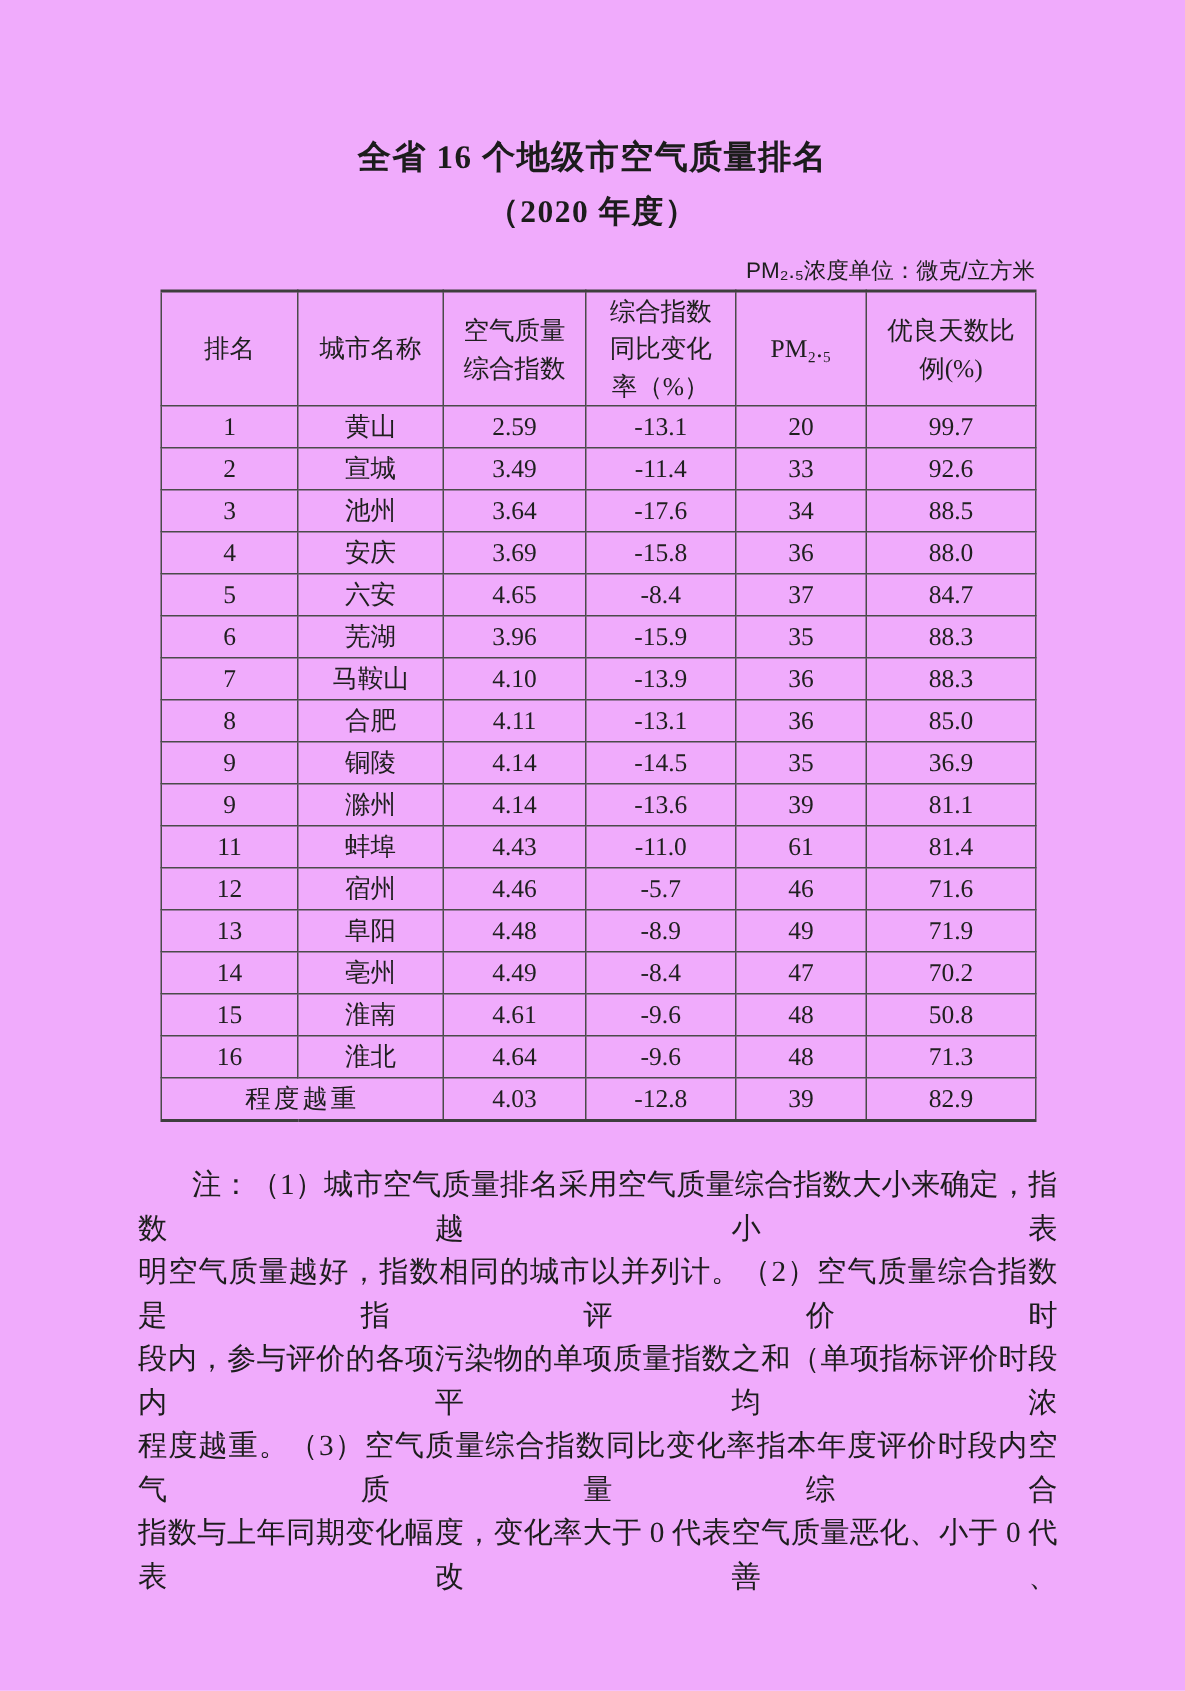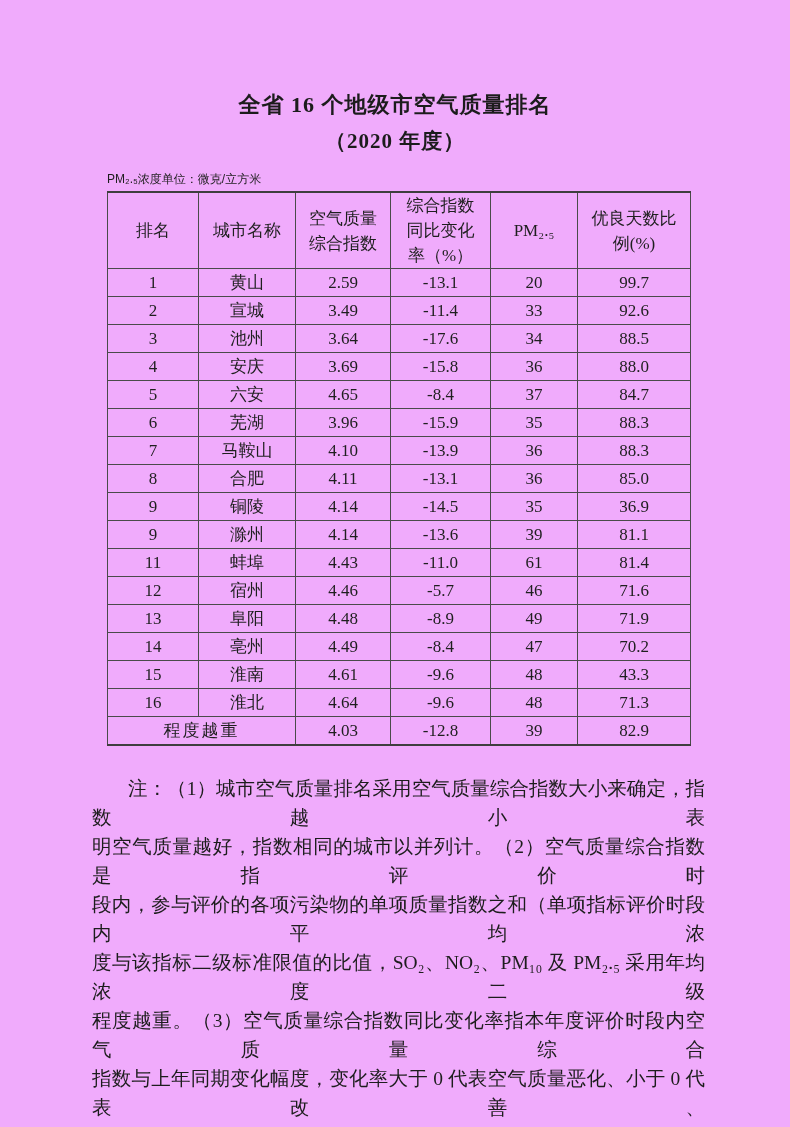--- a/index.html
+++ b/index.html
@@ -19,23 +19,23 @@
   }
   .subtitle {
     margin:7px 0 16px;
     text-align:center;
     font-size:21px; font-weight:700; letter-spacing:1px;
     color:#1c1c1c;
   }
   .unit-note {
     width:583px;
     margin:12px 0 3px 107px;
-    text-align:left;
+    text-align:right;
     font-family:"Liberation Sans","DejaVu Sans",sans-serif;
-    font-size:12px; font-weight:500;
+    font-size:15px; font-weight:500;
     color:#1e1e1e;
   }
   table.rank-table {
     margin-left:107px;
     width:583px;
     border-collapse:collapse;
     table-layout:fixed;
     border:1px solid #3e3e3e;
     border-top-width:2px;
     border-bottom-width:2px;
@@ -213,21 +213,21 @@
           <td>-8.4</td>
           <td>47</td>
           <td>70.2</td>
         </tr>
         <tr>
           <td>15</td>
           <td>淮南</td>
           <td>4.61</td>
           <td>-9.6</td>
           <td>48</td>
-          <td>43.3</td>
+          <td>50.8</td>
         </tr>
         <tr>
           <td>16</td>
           <td>淮北</td>
           <td>4.64</td>
           <td>-9.6</td>
           <td>48</td>
           <td>71.3</td>
         </tr>
         <tr>
@@ -237,18 +237,17 @@
           <td>39</td>
           <td>82.9</td>
         </tr>
       </tbody>
   </table>
 
   <div class="notes">
       <div class="note-line first">注：（1）城市空气质量排名采用空气质量综合指数大小来确定，指数越小表</div>
       <div class="note-line">明空气质量越好，指数相同的城市以并列计。（2）空气质量综合指数是指评价时</div>
       <div class="note-line">段内，参与评价的各项污染物的单项质量指数之和（单项指标评价时段内平均浓</div>
-      <div class="note-line">度与该指标二级标准限值的比值，SO₂、NO₂、PM₁₀ 及 PM₂.₅ 采用年均浓度二级</div>
       <div class="note-line">程度越重。（3）空气质量综合指数同比变化率指本年度评价时段内空气质量综合</div>
       <div class="note-line">指数与上年同期变化幅度，变化率大于 0 代表空气质量恶化、小于 0 代表改善、</div>
     </div>
 
 </div>
 
 </body></html>

